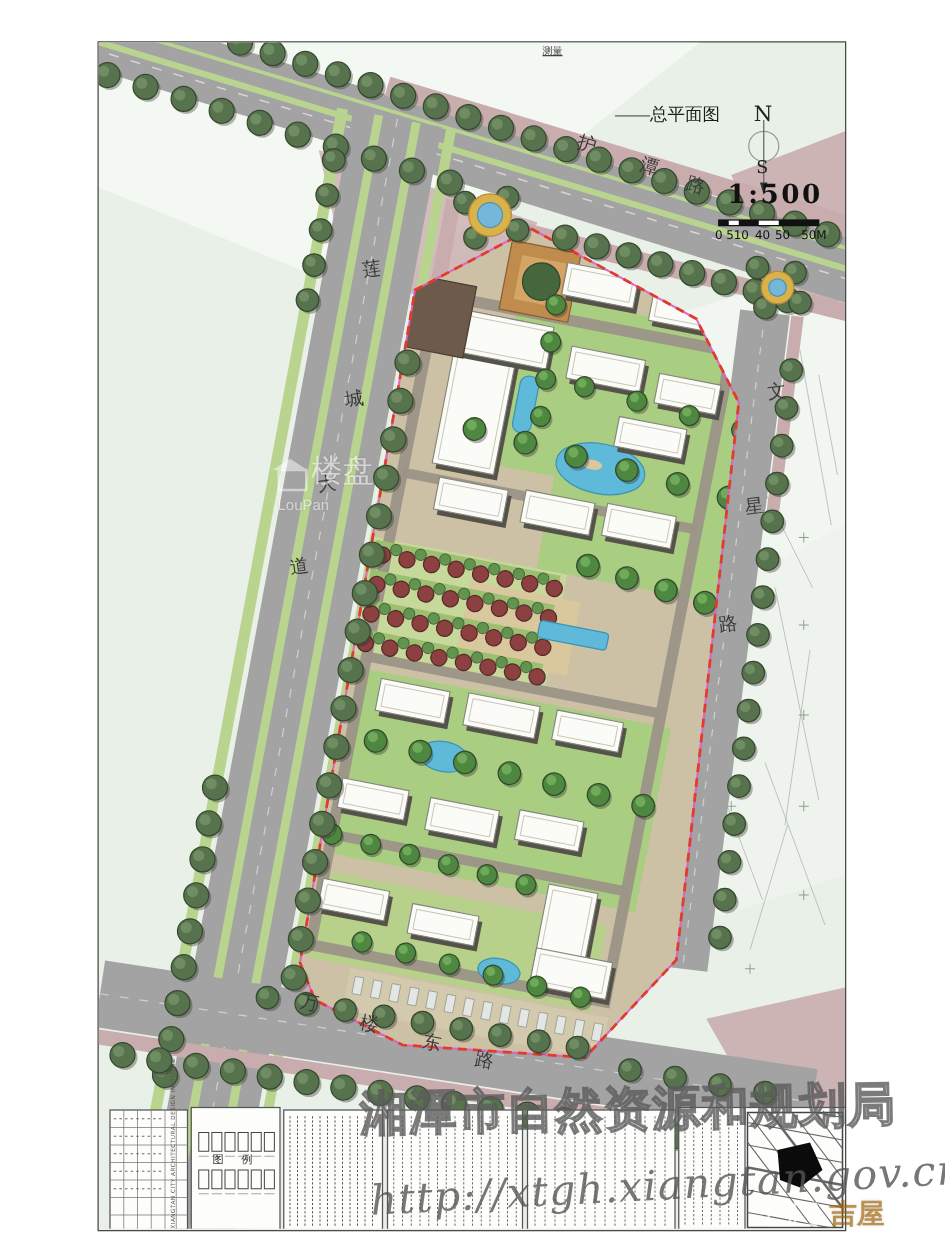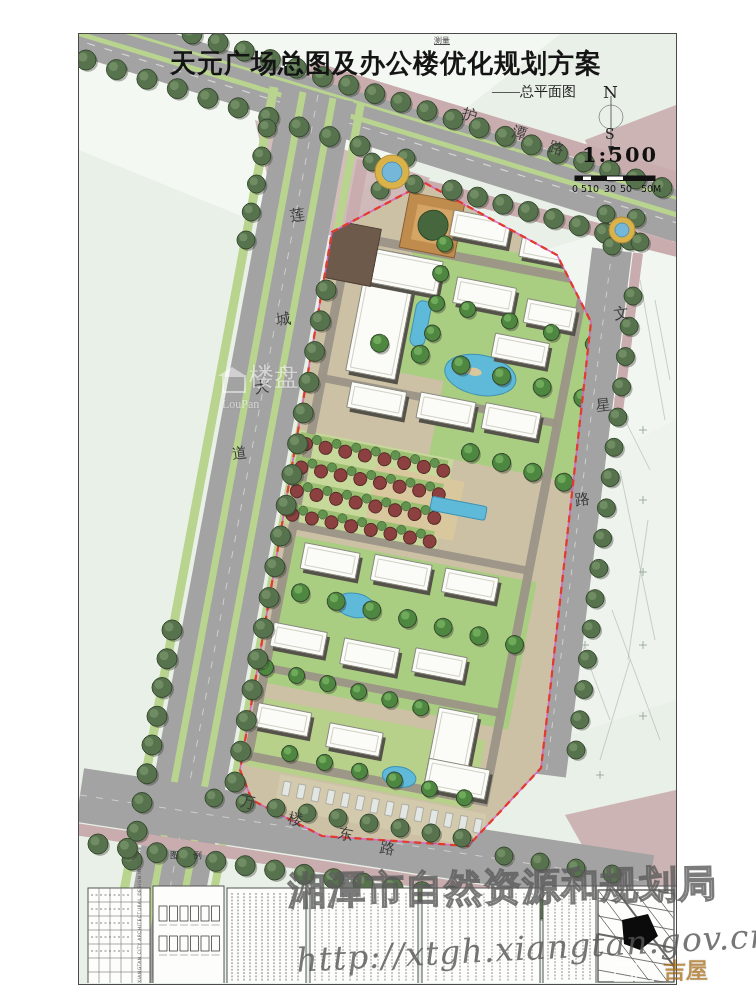--- a/index.html
+++ b/index.html
@@ -19,21 +19,21 @@
   .tick{font-size:9.5px;color:#111;font-family:"DejaVu Sans","Liberation Sans",sans-serif;}
   .legendhead{font-size:9px;letter-spacing:14px;color:#333;}
   .institute{font-size:4.6px;letter-spacing:.4px;color:#555;
      font-family:"DejaVu Sans","Liberation Sans",sans-serif;
      transform:rotate(-90deg);transform-origin:0 0;}
   .wm{position:absolute;z-index:8;pointer-events:none;white-space:nowrap;}
   .wm-loupan{left:222px;top:360px;opacity:.55;color:#fff;text-align:left;}
   .wm-loupan .cn{font-size:25px;font-weight:normal;
      font-family:"DejaVu Sans","Liberation Sans",sans-serif;
      text-shadow:0 0 2px rgba(60,60,60,.35);text-align:center;}
-  .wm-loupan .en{font-size:12px;font-family:Liberation Serif, serif;
+  .wm-loupan .en{font-size:12px;font-family:Liberation Sans, sans-serif;
      text-shadow:0 0 2px rgba(60,60,60,.3);}
   .house{display:inline-block;width:20px;height:14px;border:2px solid #fff;position:relative;
      vertical-align:bottom;margin-right:3px;opacity:.9;}
   .house:before{content:"";position:absolute;left:-6px;top:-10px;border-left:14px solid transparent;
      border-right:14px solid transparent;border-bottom:9px solid #fff;}
   .wm-bureau{left:288px;top:862px;font-size:38px;font-weight:bold;letter-spacing:1px;
      font-family:"DejaVu Sans","Liberation Sans",sans-serif;
      color:rgba(130,130,130,.12);-webkit-text-stroke:1.2px rgba(90,90,90,.78);
      transform:rotate(-1deg);}
   .wm-url{left:296px;top:928px;font-size:33px;font-style:italic;letter-spacing:1px;
@@ -920,51 +920,50 @@
             <line x1="652" y1="890" x2="722" y2="982" stroke="#666" stroke-width="0.9"></line>
             <line x1="598" y1="952" x2="674" y2="966" stroke="#666" stroke-width="0.9"></line>
             <line x1="670" y1="890" x2="740" y2="982" stroke="#666" stroke-width="0.9"></line>
             <line x1="598" y1="970" x2="674" y2="984" stroke="#666" stroke-width="0.9"></line>
           </g>
         <polygon points="622,920 648,914 658,936 640,950 624,944" fill="#0b0b0b" clip-path="url(#clipInset)"></polygon>
       </g>
     </g>
   </svg>
 
-  <div class="t title" style="left:170px;top:46px;">天元广场总图及办公楼优化规划方案</div>
   <div class="t subtitle" style="left:492px;top:83px;font-family:Liberation Serif, serif;">——总平面图</div>
   <div class="t tiny" style="left:434px;top:35px;">测量</div>
 
   <div class="t compass" style="left:603px;top:82px;">N</div>
   <div class="t compass" style="left:605px;top:126px;font-size:14px;">S</div>
   <div class="t ratio" style="left:582px;top:142px;">1:500</div>
 
   <div class="t tick" style="left:572px;top:183px;">0</div>
   <div class="t tick" style="left:581px;top:183px;">5</div>
   <div class="t tick" style="left:587px;top:183px;">10</div>
-  <div class="t tick" style="left:604px;top:183px;">30</div>
+  <div class="t tick" style="left:604px;top:183px;">40</div>
   <div class="t tick" style="left:620px;top:183px;">50</div>
   <div class="t tick" style="left:641px;top:183px;">50M</div>
 
   <div class="t roadchar" style="left:462px;top:106px;transform:rotate(17deg);">护</div>
   <div class="t roadchar" style="left:512px;top:124px;transform:rotate(17deg);">潭</div>
   <div class="t roadchar" style="left:549px;top:139px;transform:rotate(17deg);">路</div>
   <div class="t roadchar" style="left:290px;top:206px;transform:rotate(-8deg);">莲</div>
   <div class="t roadchar" style="left:276px;top:310px;transform:rotate(-8deg);">城</div>
   <div class="t roadchar" style="left:254px;top:378px;transform:rotate(-8deg);">大</div>
   <div class="t roadchar" style="left:232px;top:444px;transform:rotate(-8deg);">道</div>
   <div class="t roadchar" style="left:614px;top:304px;transform:rotate(-7deg);">文</div>
   <div class="t roadchar" style="left:596px;top:396px;transform:rotate(-7deg);">星</div>
   <div class="t roadchar" style="left:575px;top:490px;transform:rotate(-7deg);">路</div>
   <div class="t roadchar" style="left:240px;top:793px;transform:rotate(11deg);">万</div>
   <div class="t roadchar" style="left:288px;top:810px;transform:rotate(11deg);">楼</div>
   <div class="t roadchar" style="left:338px;top:825px;transform:rotate(11deg);">东</div>
   <div class="t roadchar" style="left:380px;top:839px;transform:rotate(11deg);">路</div>
 
-  <div class="t legendhead" style="left:170px;top:849px;">图例</div>
+  <div class="t legendhead" style="left:170px;top:921px;">图例</div>
   <div class="t institute" style="left:137px;top:983px;">XIANGTAN CITY ARCHITECTURAL DESIGN INSTITUTE</div>
 
   <div class="wm wm-loupan">
     <span class="house"></span><span class="cn">楼盘</span><br>
     <span class="en">LouPan</span>
   </div>
   <div class="wm wm-bureau">湘潭市自然资源和规划局</div>
   <div class="wm wm-url">http://xtgh.xiangtan.gov.cn/</div>
   <div class="wm wm-jiwu">
     <span class="sq"></span><span class="sq"></span>

